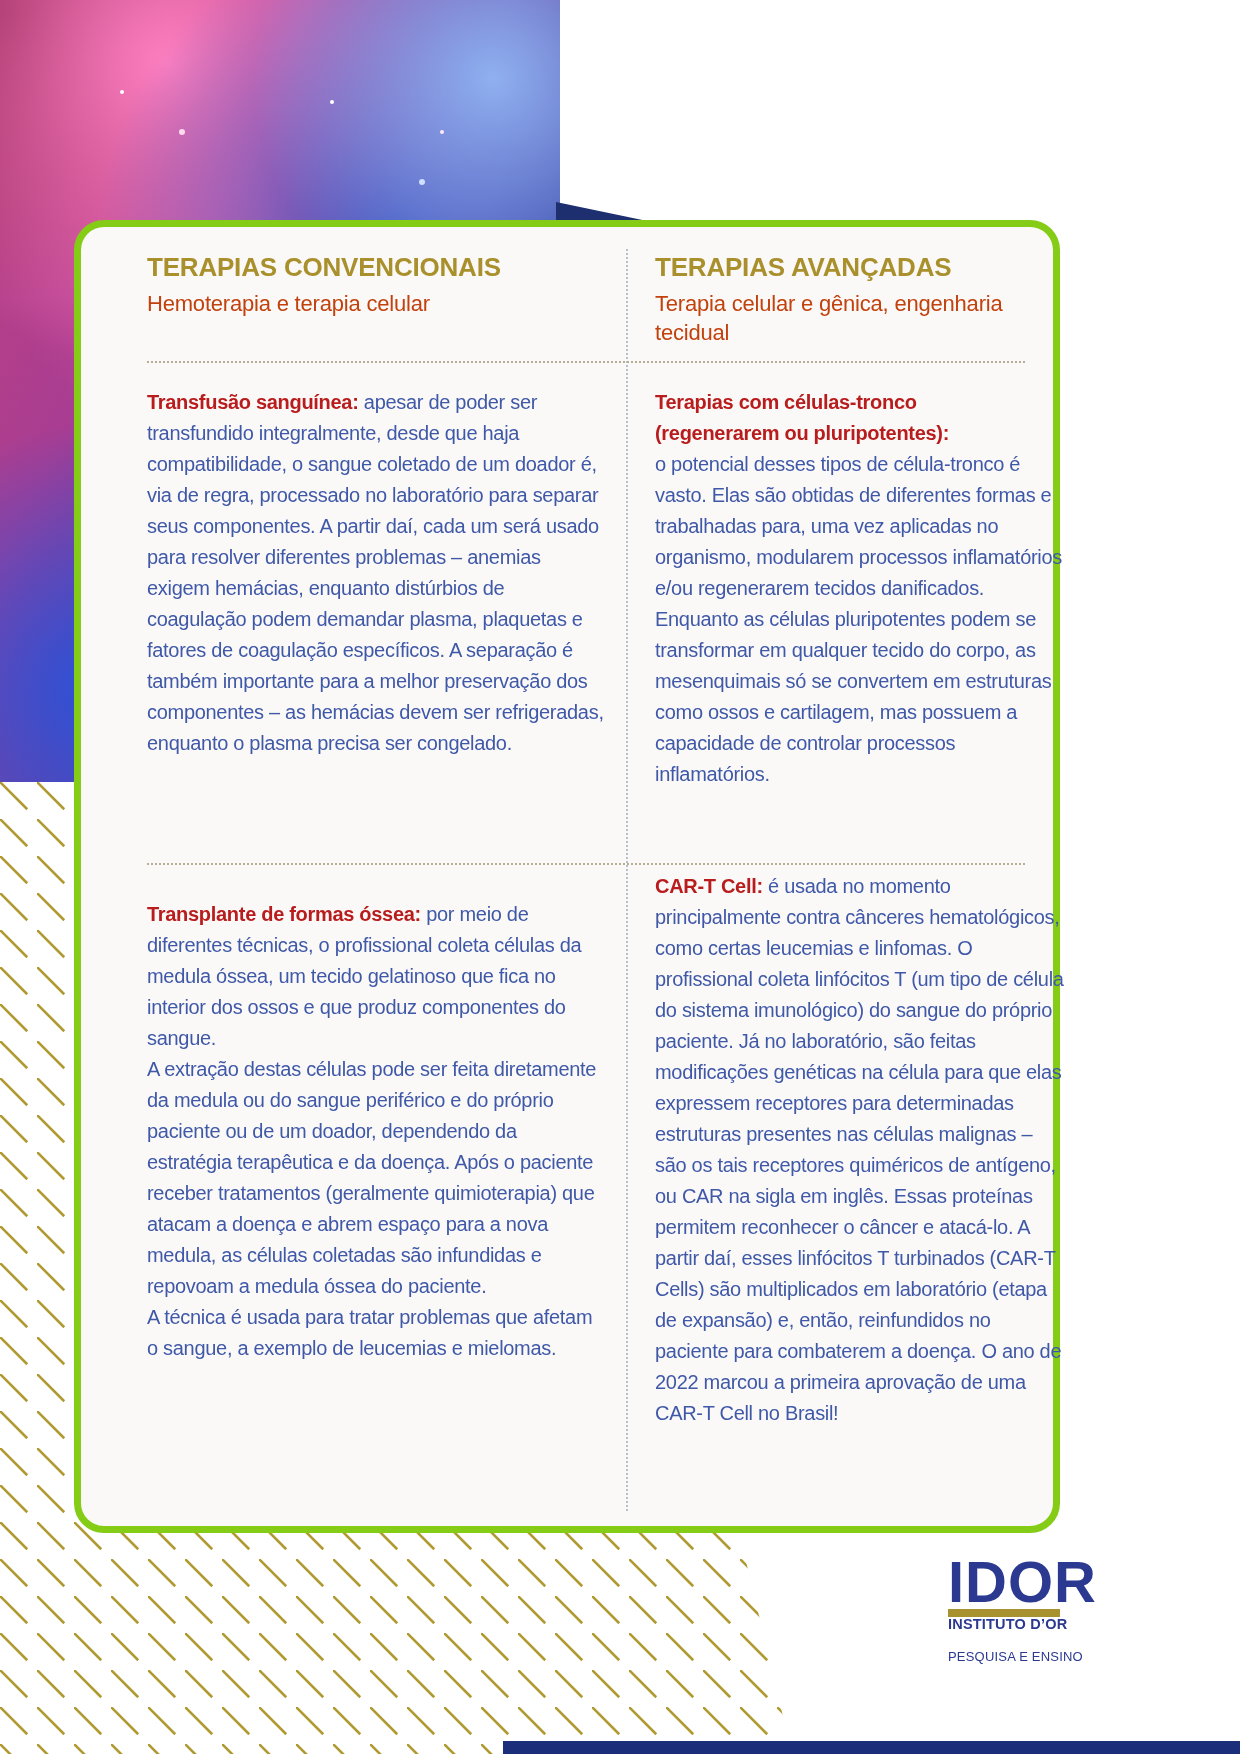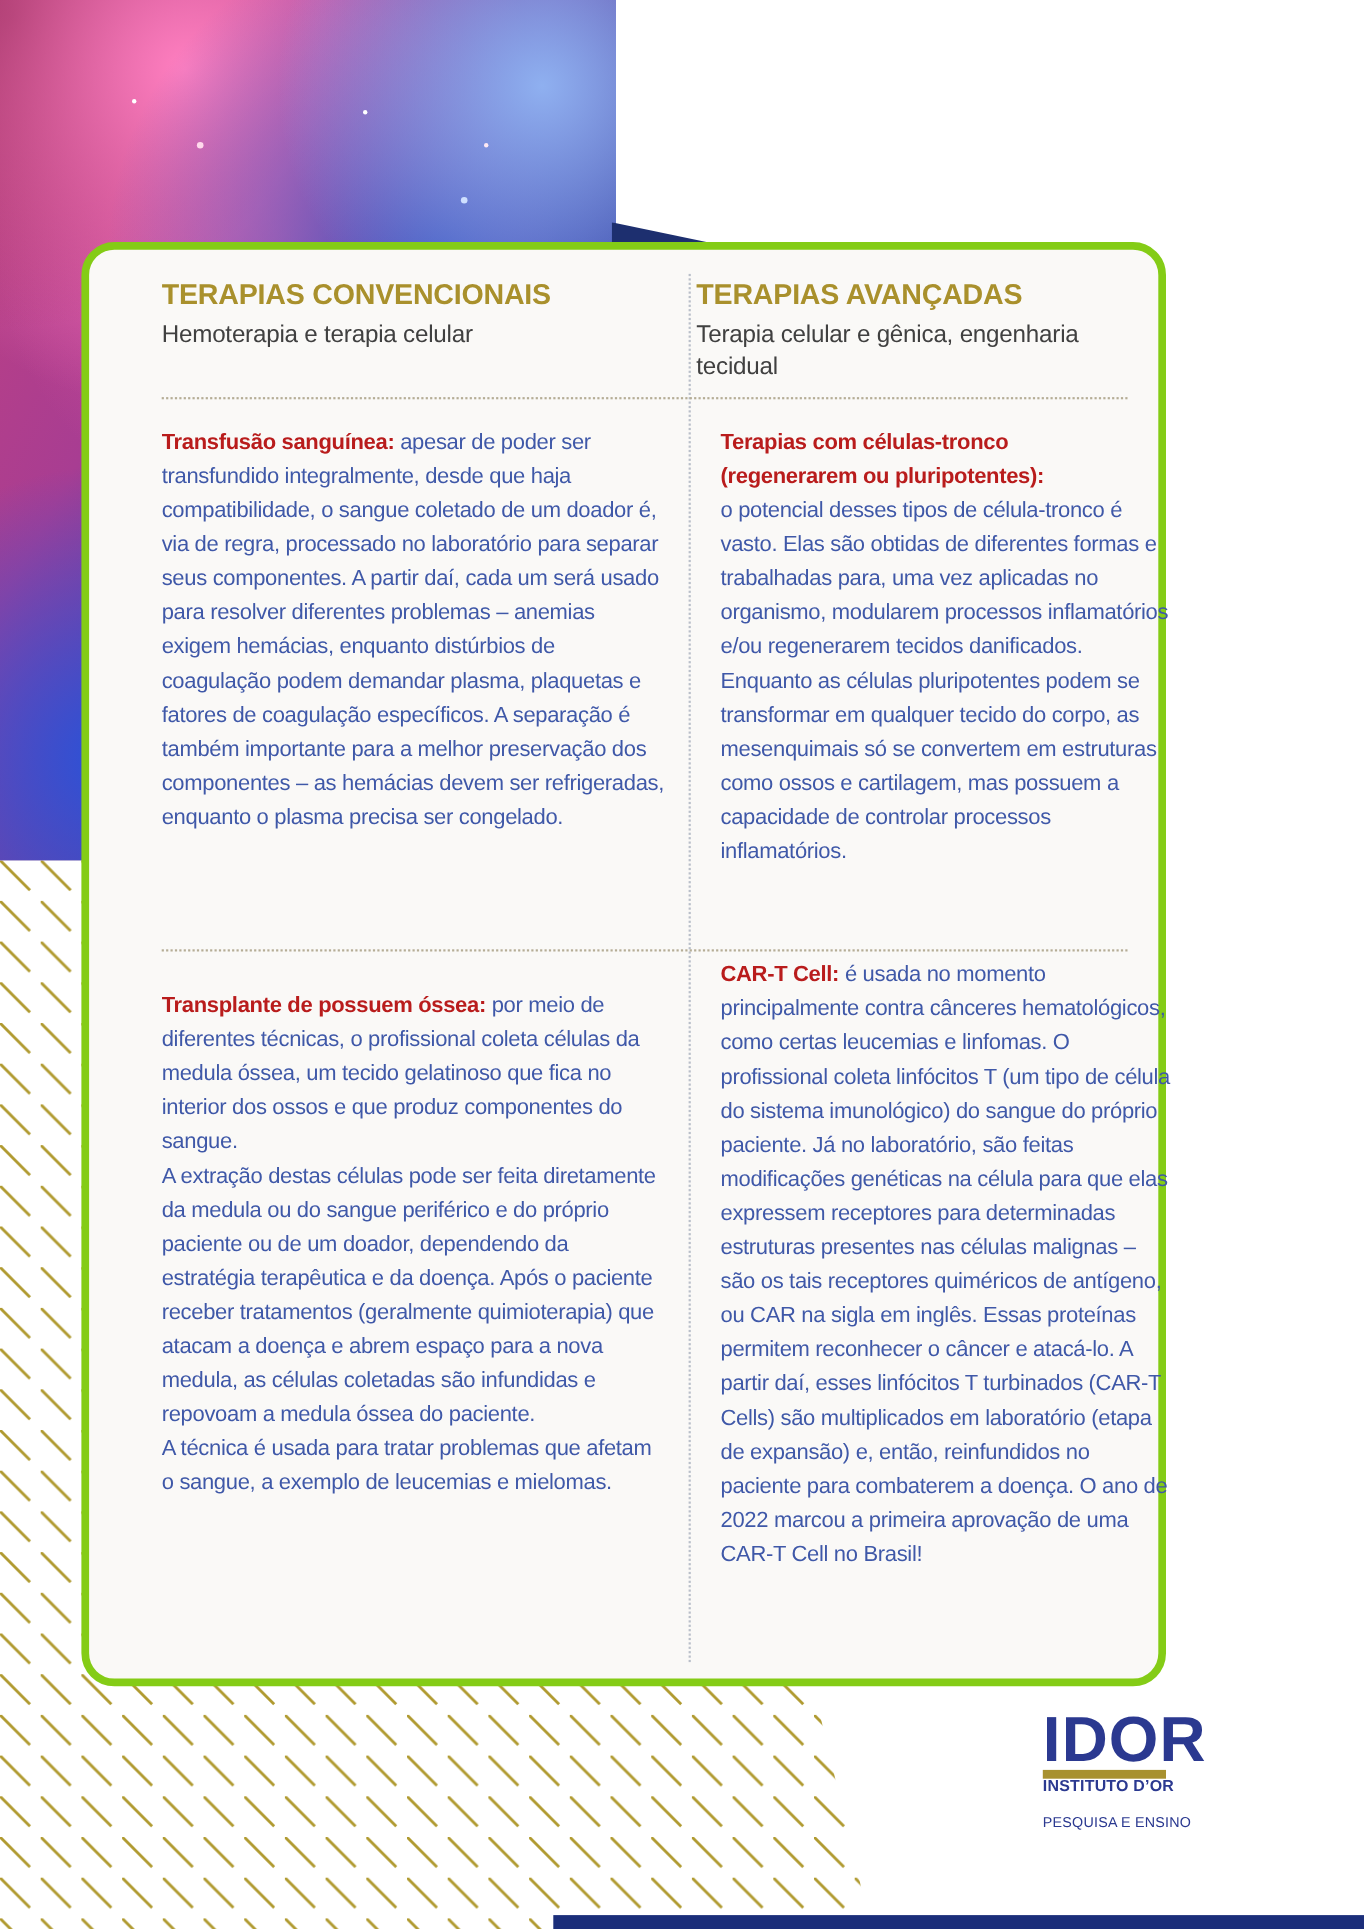--- a/index.html
+++ b/index.html
@@ -37,23 +37,23 @@
   .card{position:absolute;left:74px;top:220px;width:986px;height:1313px;z-index:5;
     background:#faf9f7;border:7px solid #84cc16;border-radius:30px;box-sizing:border-box;}
   .vdivider{position:absolute;left:545px;top:22px;height:1262px;width:0;
     border-left:2px dotted #b9bfc9;}
   .hrule{position:absolute;left:66px;width:878px;height:0;border-top:2px dotted #b5ad96;}
   .hrule-1{top:134px;}
   .hrule-2{top:636px;}
 
   .col-header{position:absolute;top:24px;}
   .col-header.left{left:66px;width:458px;}
-  .col-header.right{left:552px;width:410px;}
+  .col-header.right{left:574px;width:410px;}
   .col-title{margin:0;font-size:26px;font-weight:700;letter-spacing:-0.2px;color:#a9902c;line-height:32px;}
-  .col-sub{margin:6px 0 0 0;font-size:22px;font-weight:400;letter-spacing:-0.2px;color:#404040;line-height:29px;}
+  .col-sub{margin:6px 0 0 0;font-size:22px;font-weight:400;letter-spacing:-0.2px;color:#c2410c;line-height:29px;}
 
   .para{position:absolute;margin:0;font-size:20px;line-height:31px;letter-spacing:-0.3px;
     color:#3f58a8;white-space:pre-line;}
   .para strong{color:#b91c1c;font-weight:700;}
   .p-left-1{left:66px;top:160px;width:458px;}
   .p-left-2{left:66px;top:672px;width:458px;}
   .p-right-1{left:574px;top:160px;width:410px;}
   .p-right-2{left:574px;top:644px;width:410px;}
 
   
@@ -95,21 +95,21 @@
       <p class="col-sub">Hemoterapia e terapia celular</p>
     </div>
 
     <div class="col-header right">
       <h2 class="col-title">TERAPIAS AVANÇADAS</h2>
       <p class="col-sub">Terapia celular e gênica, engenharia tecidual</p>
     </div>
 
     <p class="para p-left-1"><strong>Transfusão sanguínea:</strong><span> apesar de poder ser transfundido integralmente, desde que haja compatibilidade, o sangue coletado de um doador é, via de regra, processado no laboratório para separar seus componentes. A partir daí, cada um será usado para resolver diferentes problemas – anemias exigem hemácias, enquanto distúrbios de coagulação podem demandar plasma, plaquetas e fatores de coagulação específicos. A separação é também importante para a melhor preservação dos componentes – as hemácias devem ser refrigeradas, enquanto o plasma precisa ser congelado.</span></p>
 
-    <p class="para p-left-2"><strong>Transplante de possuem óssea:</strong><span> por meio de diferentes técnicas, o profissional coleta células da medula óssea, um tecido gelatinoso que fica no interior dos ossos e que produz componentes do sangue.
+    <p class="para p-left-2"><strong>Transplante de formas óssea:</strong><span> por meio de diferentes técnicas, o profissional coleta células da medula óssea, um tecido gelatinoso que fica no interior dos ossos e que produz componentes do sangue.
 A extração destas células pode ser feita diretamente da medula ou do sangue periférico e do próprio paciente ou de um doador, dependendo da estratégia terapêutica e da doença. Após o paciente receber tratamentos (geralmente quimioterapia) que atacam a doença e abrem espaço para a nova medula, as células coletadas são infundidas e repovoam a medula óssea do paciente.
 A técnica é usada para tratar problemas que afetam o sangue, a exemplo de leucemias e mielomas.</span></p>
 
     <p class="para p-right-1"><strong>Terapias com células-tronco
 (regenerarem ou pluripotentes):</strong><span>
 o potencial desses tipos de célula-tronco é vasto. Elas são obtidas de diferentes formas e trabalhadas para, uma vez aplicadas no organismo, modularem processos inflamatórios e/ou regenerarem tecidos danificados. Enquanto as células pluripotentes podem se transformar em qualquer tecido do corpo, as mesenquimais só se convertem em estruturas como ossos e cartilagem, mas possuem a capacidade de controlar processos inflamatórios.</span></p>
 
     <p class="para p-right-2"><strong>CAR-T Cell:</strong><span> é usada no momento principalmente contra cânceres hematológicos, como certas leucemias e linfomas. O profissional coleta linfócitos T (um tipo de célula do sistema imunológico) do sangue do próprio paciente. Já no laboratório, são feitas modificações genéticas na célula para que elas expressem receptores para determinadas estruturas presentes nas células malignas – são os tais receptores quiméricos de antígeno, ou CAR na sigla em inglês. Essas proteínas permitem reconhecer o câncer e atacá-lo. A partir daí, esses linfócitos T turbinados (CAR-T Cells) são multiplicados em laboratório (etapa de expansão) e, então, reinfundidos no paciente para combaterem a doença. O ano de 2022 marcou a primeira aprovação de uma CAR-T Cell no Brasil!</span></p>
   </div>
 

